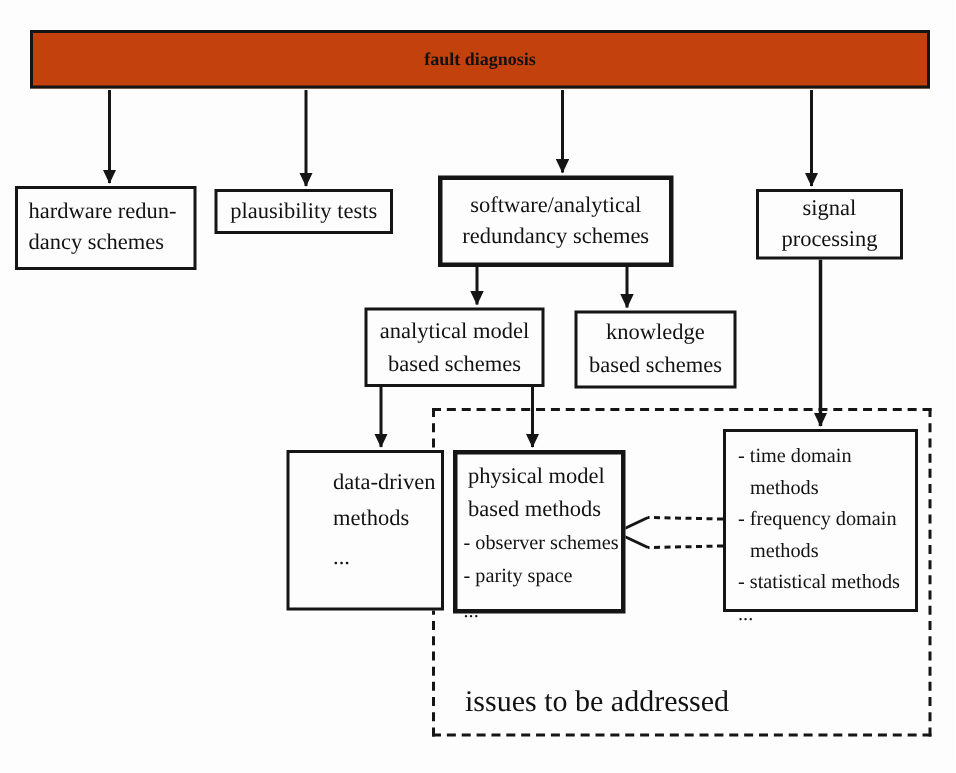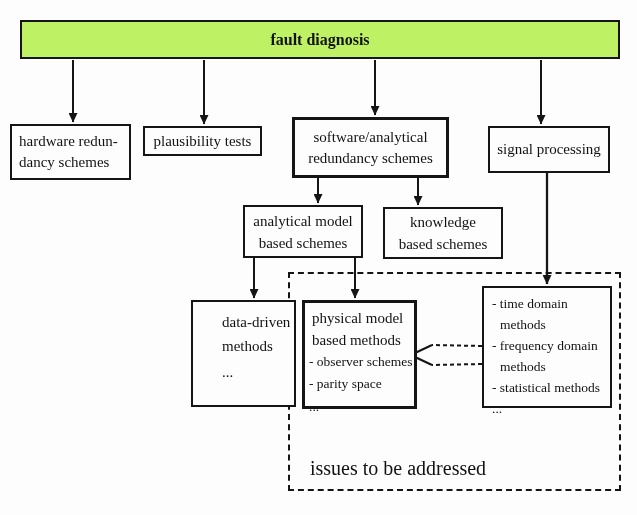--- a/index.html
+++ b/index.html
@@ -34,26 +34,26 @@
     line-height: 21px;
   }
   .box.centered { align-items: center; text-align: center; }
   .box.thick { border-width: 3px; }
   .box.toplist { justify-content: flex-start; }
   .box span { display: block; }
 
   .title-box {
     position: absolute;
     box-sizing: border-box;
-    background: #bef264;
+    background: #c2410c;
     border: 2px solid #151515;
     display: flex;
     align-items: center;
     justify-content: center;
-    font-size: 16px;
+    font-size: 12px;
     font-weight: bold;
   }
 
   .dashed-region {
     position: absolute;
     box-sizing: border-box;
     border: 2px dashed #151515;
     background: transparent;
   }
   .issues-label {
@@ -61,23 +61,23 @@
     left: 20px;
     bottom: 9px;
     font-size: 20px;
   }
 
   
   #top-box    { left: 20px;  top: 20px;  width: 600px; height: 39px; }
   #hw-box     { left: 10px;  top: 124px; width: 121px; height: 56px; padding-left: 7px; }
   #pl-box     { left: 143px; top: 126px; width: 119px; height: 30px; }
   #sw-box     { left: 292px; top: 117px; width: 157px; height: 61px; text-align: right; }
-  #sp-box     { left: 488px; top: 126px; width: 122px; height: 47px; }
+  #sp-box     { left: 504px; top: 126px; width: 98px; height: 47px; }
   #am-box     { left: 243px; top: 205px; width: 120px; height: 53px; line-height: 22px; }
-  #kb-box     { left: 383px; top: 207px; width: 120px; height: 52px; line-height: 22px; }
+  #kb-box     { left: 383px; top: 207px; width: 108px; height: 52px; line-height: 22px; }
   #dd-box     { left: 191px; top: 300px; width: 105px;  height: 107px; padding: 8px 0 0 29px; line-height: 24px; }
   #dashed-box { left: 288px; top: 272px; width: 333px; height: 219px; }
   #pm-box     { left: 302px; top: 300px; width: 115px; height: 109px; padding: 4px 0 0 0; line-height: 22px; }
   #td-box     { left: 482px; top: 286px; width: 130px; height: 122px; padding: 5px 0 0 0; line-height: 21px; font-size: 13.5px; }
 
   .lead   { padding-left: 7px; }          
   .bullet { padding-left: 4px; font-size: 13.5px; }
   .td-bullet { padding-left: 8px; }
   .td-cont   { padding-left: 16px; }
   .ellipsis  { padding-left: 4px; margin-top: 1px; }

